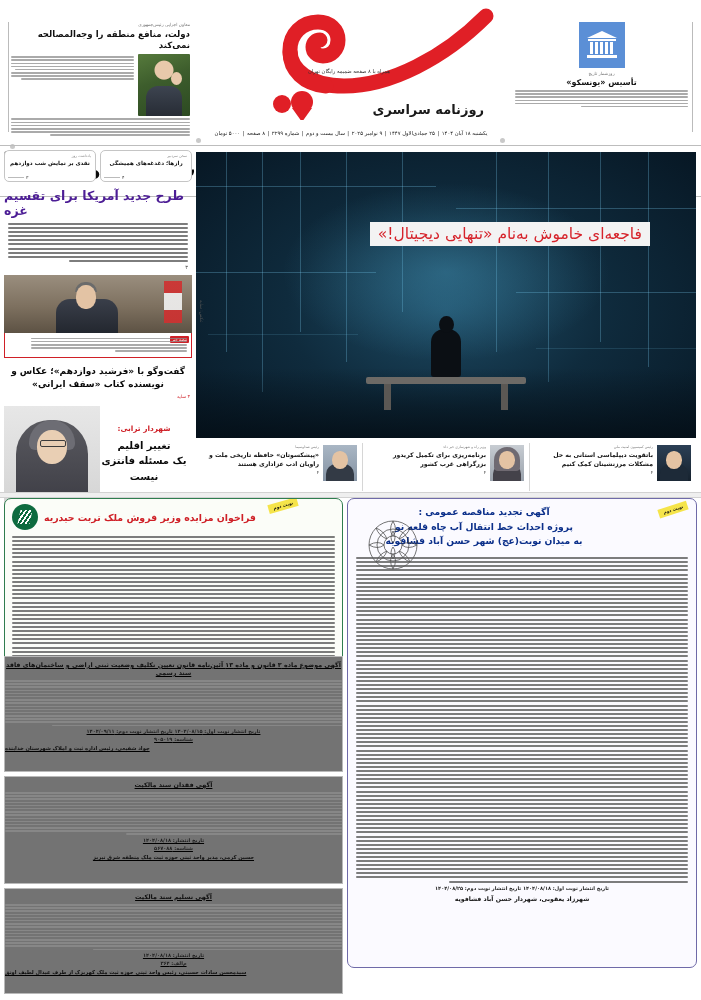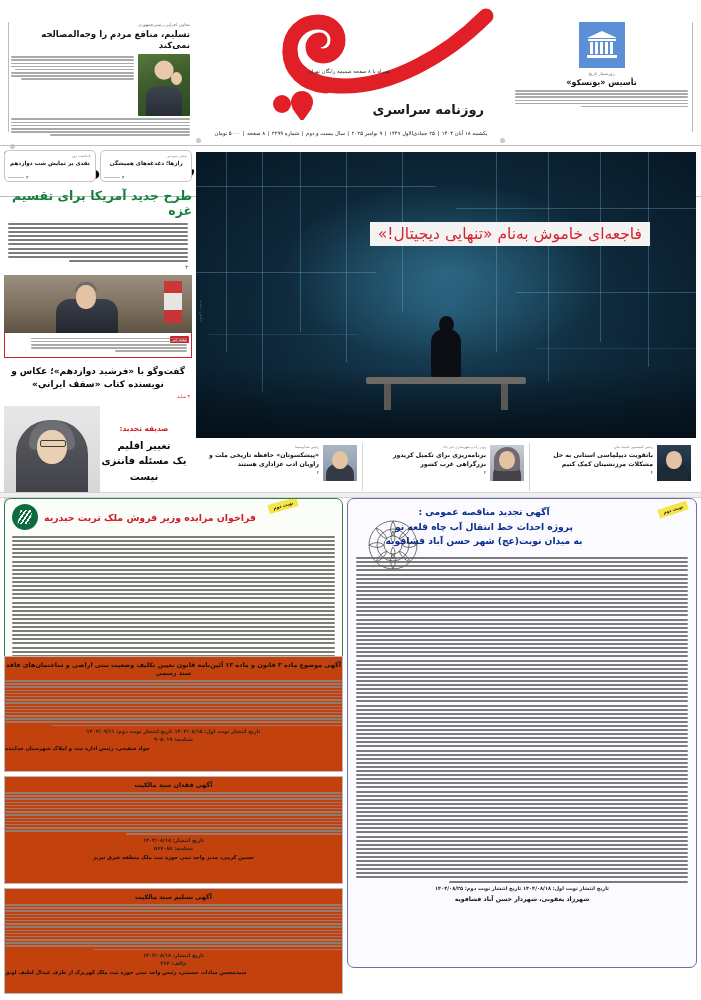--- a/index.html
+++ b/index.html
@@ -94,21 +94,21 @@
   .minibox{
     flex:1;border:1px solid #c5c5c5;border-radius:5px;padding:3px 4px 2px 4px;
     box-sizing:border-box;height:32px;position:relative;background:#fff;
   }
   .minibox .kicker{font-size:3.6px;margin-bottom:1px;color:#888;}
   .minibox p{margin:0;font-size:5.6px;font-weight:bold;line-height:1.45;color:#111;text-align:center;}
   .pgnum{position:absolute;left:3px;bottom:1px;font-size:4.5px;color:#333;}
   .pgnum::after{content:"";display:inline-block;width:16px;height:1px;background:#bbb;
     vertical-align:middle;margin-right:2px;}
   .lead-h{
-    font-size:12.5px;font-weight:bold;text-align:right;margin:6px 0 5px 0;color:#15803d;
+    font-size:12.5px;font-weight:bold;text-align:left;margin:6px 0 5px 0;color:#4c1d95;
     letter-spacing:-.4px;
   }
   .lead-body{padding:0 4px;}
   .pg-inline{font-size:5px;color:#333;text-align:right;margin-top:2px;}
   .photo-leb{
     width:100%;height:58px;margin-top:5px;position:relative;overflow:hidden;
     background:linear-gradient(180deg,#9a8e7e 0%,#7d705f 55%,#5d5244 100%);
   }
   .photo-leb .suit{
     position:absolute;left:52px;bottom:0;width:62px;height:34px;
@@ -261,37 +261,37 @@
   .ornament{position:absolute;left:14px;top:18px;width:62px;height:56px;opacity:.85;}
   .ribbon2{
     position:absolute;right:8px;top:6px;background:#f5e44a;color:#111;font-size:4.4px;
     padding:2px 5px;transform:rotate(-18deg);font-weight:bold;
   }
   .sign{font-size:6.2px;font-weight:bold;color:#111;text-align:center;margin-top:4px;}
   .sign-r{font-size:5.6px;font-weight:bold;color:#111;text-align:left;margin-top:3px;}
   .datesline{font-size:5px;font-weight:bold;color:#222;text-align:center;margin-top:2px;}
   
   .cls{
-    position:absolute;border:1px solid #b9b9b9;background:#c2410c;box-sizing:border-box;
-    padding:4px 0;overflow:hidden;
+    position:absolute;border:1px solid #b9b9b9;background:#737373;box-sizing:border-box;
+    padding:4px 0;overflow:hidden;text-decoration:underline;
   }
   .cls h5{margin:0 0 3px 0;font-size:6.4px;font-weight:bold;text-align:center;color:#111;}
   .cls .sig{font-size:5.2px;font-weight:bold;color:#111;text-align:left;margin-top:3px;}
   .cls .sig2{font-size:5.2px;font-weight:bold;color:#111;text-align:center;margin-top:3px;}
 </style>
 </head>
 <body>
 
 <div class="page">
 
   <div class="masthead">
 
     <div class="mh-left">
       <div class="kicker">معاون اجرایی رئیس‌جمهوری</div>
-      <h2>تسلیم، منافع مردم را وجه‌المصالحه نمی‌کند</h2>
+      <h2>دولت، منافع منطقه را وجه‌المصالحه نمی‌کند</h2>
       <div class="body">
         <div class="mh-photo"></div>
         <div class="mh-text">
           <span class="lines tiny">
             <i style="width:100%"></i>
               <i style="width:100%"></i>
               <i style="width:100%"></i>
             <i style="width:100%"></i>
               <i style="width:97%"></i>
               <i style="width:100%"></i>
@@ -417,21 +417,21 @@
     </div>
 
     <div class="torabi">
       <div class="ph">
         <div class="hijab"></div>
         <div class="scarf"></div>
         <div class="face"></div>
         <div class="glass"></div>
       </div>
       <div class="txt">
-        <div class="name">صدیقه تجدید:</div>
+        <div class="name">شهردار ترابی:</div>
         <div class="t1">تغییر اقلیم</div>
         <div class="t1">یک مسئله فانتزی نیست</div>
       </div>
       <span class="pgnum" style="left:2px;bottom:2px">۲</span>
     </div>
   </div>
 
   <div class="mainphoto">
     <div class="mp-grid">
       <i style="left:30px;top:0;width:1px;height:200px"></i>

